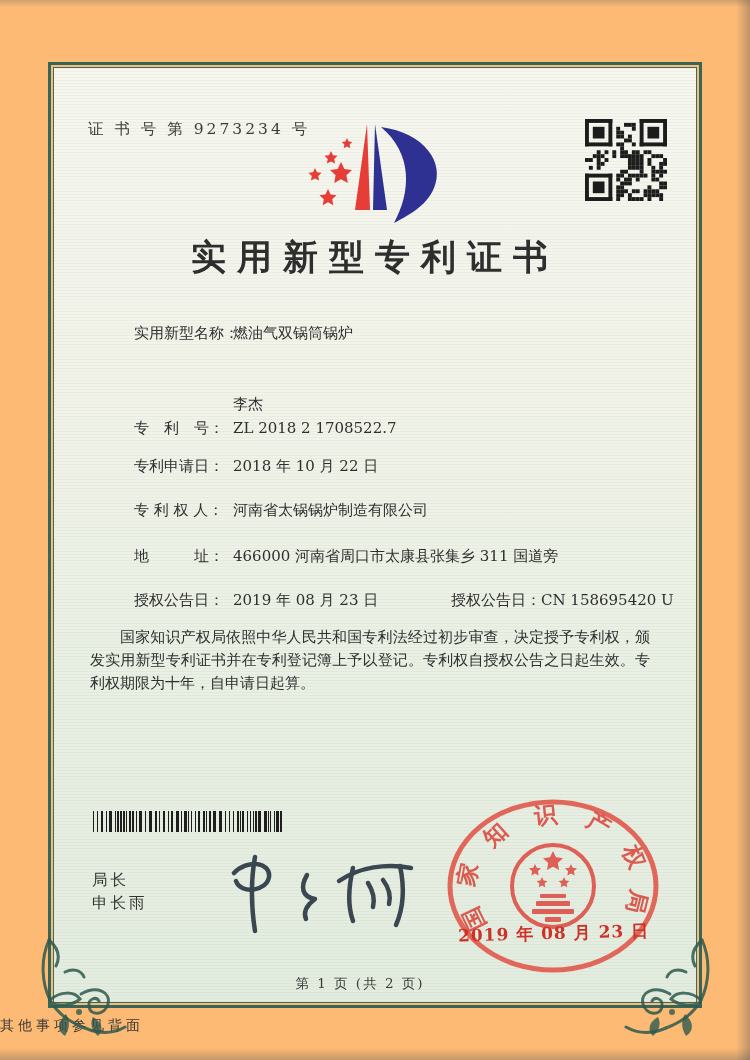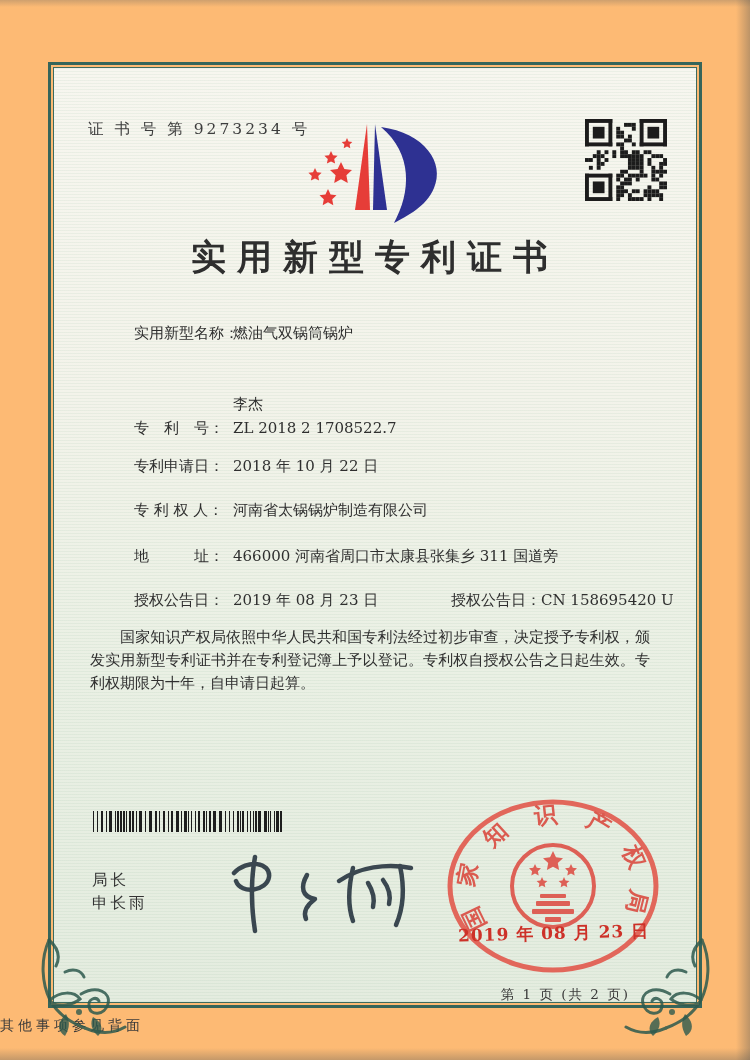--- a/index.html
+++ b/index.html
@@ -18,22 +18,22 @@
       repeating-linear-gradient(0deg,rgba(130,175,145,0.10) 0 1px,rgba(255,255,255,0) 1px 3px),
       linear-gradient(180deg,#f7f6ef 0%,#f3f3ea 35%,#eaf0e4 65%,#e4ecdf 100%);}
   .cert-no{position:absolute;left:88px;top:119px;font-size:15.5px;letter-spacing:3px;color:#3d3d3d;}
   .title{position:absolute;left:0;top:234px;width:750px;text-align:center;
     font-size:35px;font-weight:600;letter-spacing:11px;color:#2e2e2e;}
   .row{position:absolute;left:90px;font-size:15px;color:#2f2f2f;white-space:nowrap;margin-left:44px;}
   .row .lab{display:inline-block;width:99px;}
   .para-block{position:absolute;left:90px;top:626px;width:576px;}
   .para-block p{margin:0 16px 3px 0;font-size:15px;line-height:23px;color:#2f2f2f;
     text-align:justify;text-indent:2em;}
-  .pagenum{position:absolute;left:90px;top:975px;width:540px;text-align:right;
-    font-size:13.5px;letter-spacing:2px;color:#3a3a3a;margin-top:11px;}
+  .pagenum{position:absolute;left:90px;top:975px;width:540px;text-align:center;
+    font-size:13.5px;letter-spacing:2px;color:#3a3a3a;}
   .footnote{position:absolute;left:0;top:1017px;width:750px;
     font-size:14px;letter-spacing:4px;color:#3a3a3a;}
   .director{position:absolute;left:92px;top:869px;font-size:15.5px;color:#333;line-height:23px;letter-spacing:3px;}
   .sig{position:absolute;left:203px;top:845px;}
   .logo{position:absolute;left:303px;top:110px;}
   .qr{position:absolute;left:585px;top:119px;}
   .barcode{position:absolute;left:93px;top:811px;}
   .seal{position:absolute;left:444px;top:797px;opacity:.88;}
   .seal-date{position:absolute;left:458px;top:922px;font-size:17px;font-weight:600;
     letter-spacing:1px;color:#cd3128;transform:rotate(-1.5deg);}

